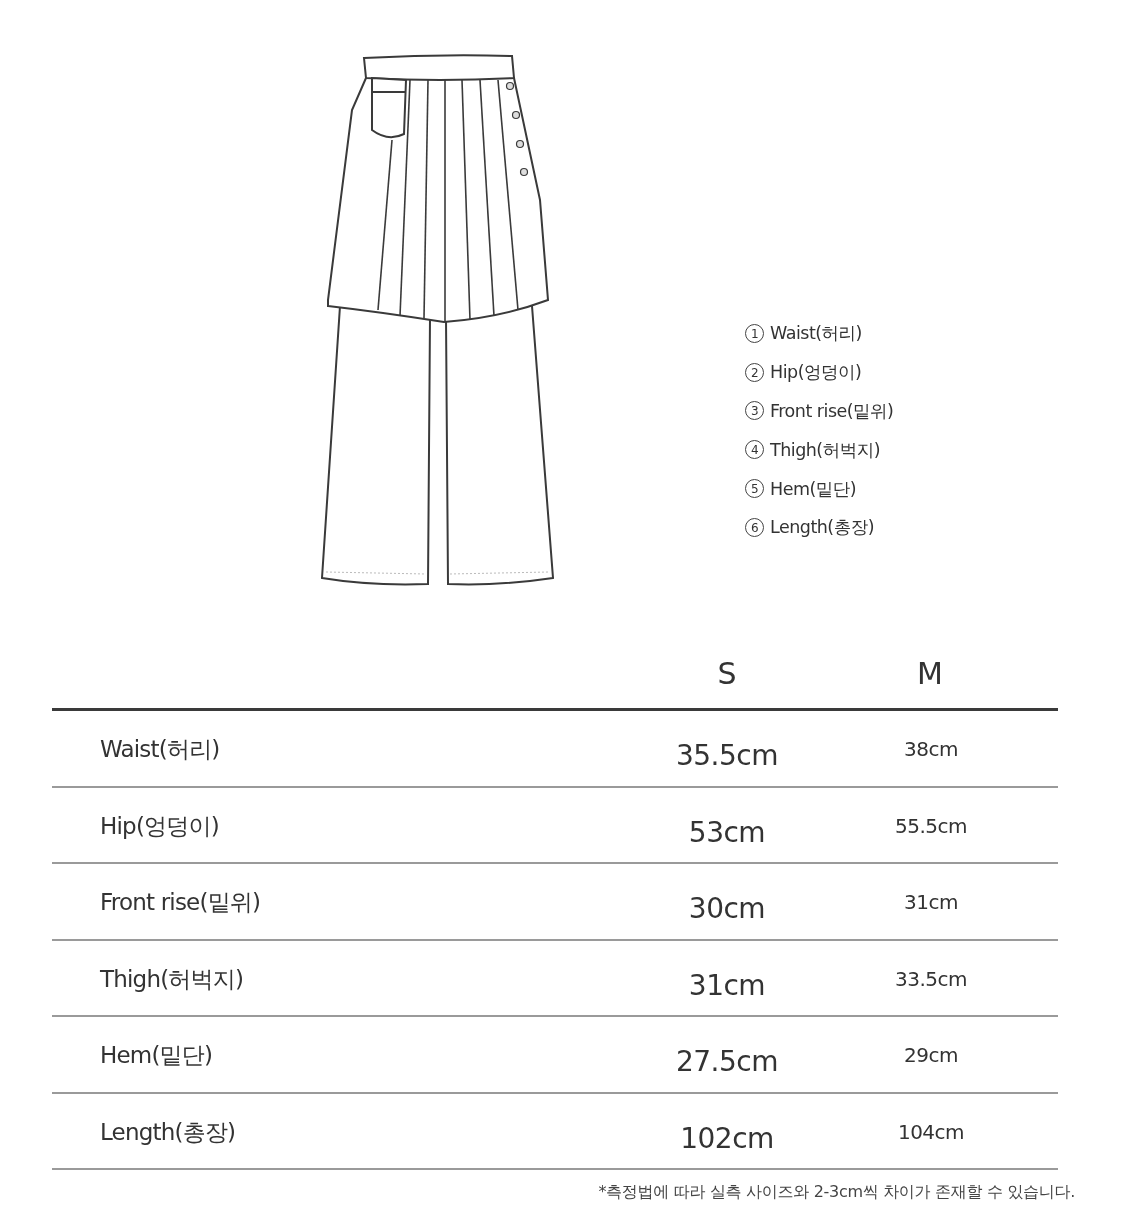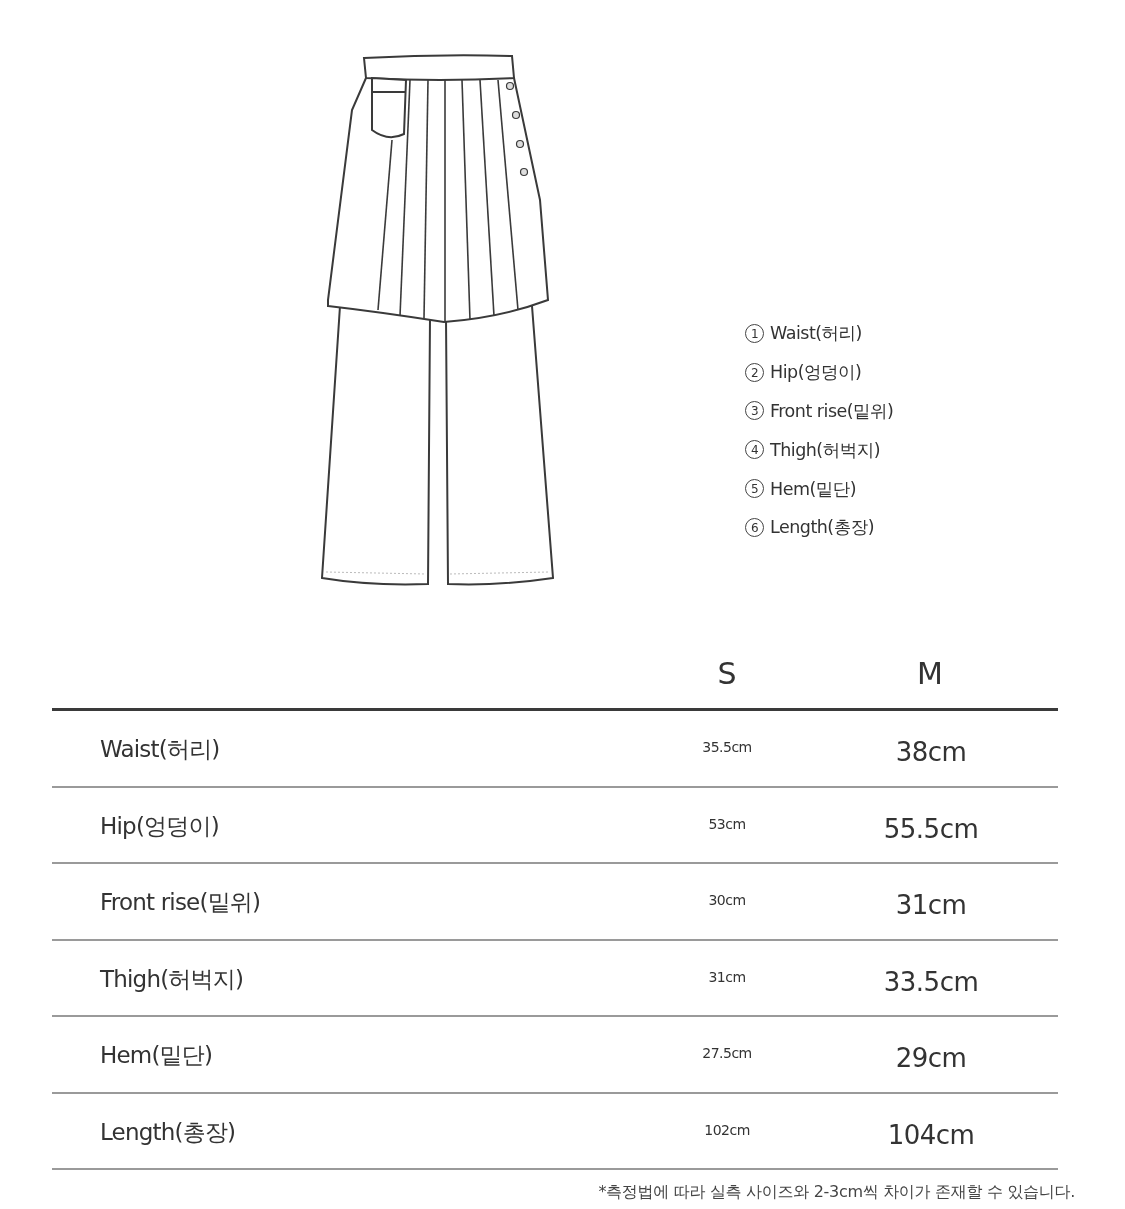--- a/index.html
+++ b/index.html
@@ -7,22 +7,22 @@
     .illustration { position:absolute; left:300px; top:40px; width:280px; height:560px; }
     .legend { position:absolute; left:745px; top:314px; }
     .legend-item { height:38.8px; line-height:30px; font-size:17.5px; color:#333; display:flex; align-items:center; letter-spacing:-0.5px; }
     .legend-num { display:inline-block; width:19px; height:19px; border:1.3px solid #444; border-radius:50%; font-size:12px; line-height:19px; text-align:center; margin-right:6px; box-sizing:border-box; }
     .table { position:absolute; left:52px; top:650px; width:1006px; }
     .thead { position:relative; height:58px; border-bottom:3px solid #3a3a3a; }
     .thead .col-s { position:absolute; left:627px; width:96px; text-align:center; top:6px; font-size:30px; color:#333; }
     .thead .col-m { position:absolute; left:830px; width:96px; text-align:center; top:6px; font-size:30px; color:#333; }
     .row { position:relative; height:74.5px; border-bottom:2px solid #9a9a9a; }
     .row .label { position:absolute; left:48px; top:23px; font-size:23px; letter-spacing:-0.8px; color:#333; }
-    .row .val-s { position:absolute; left:600px; width:150px; text-align:center; top:28px; font-size:14px; color:#333; letter-spacing:-0.5px;}
-    .row .val-m { position:absolute; left:804px; width:150px; text-align:center; top:26px; font-size:26px; color:#333; letter-spacing:-0.5px;}
+    .row .val-s { position:absolute; left:600px; width:150px; text-align:center; top:28px; font-size:28px; color:#333; letter-spacing:-0.5px;}
+    .row .val-m { position:absolute; left:804px; width:150px; text-align:center; top:26px; font-size:20px; color:#333; letter-spacing:-0.5px;}
     .note { position:absolute; right:50px; top:1182px; font-size:16px; color:#444; letter-spacing:-0.3px; }
   </style>
 </head>
 <body>
 
 <div class="illustration">
   <svg width="280" height="560" viewBox="300 40 280 560" fill="none" stroke="#3a3a3a" stroke-width="2">
 
     <path d="M340 306 L322 578 Q370 586 428 584 L430 318" fill="#fff"></path>
     <path d="M446 318 L448 584 Q500 586 553 578 L532 306" fill="#fff"></path>

